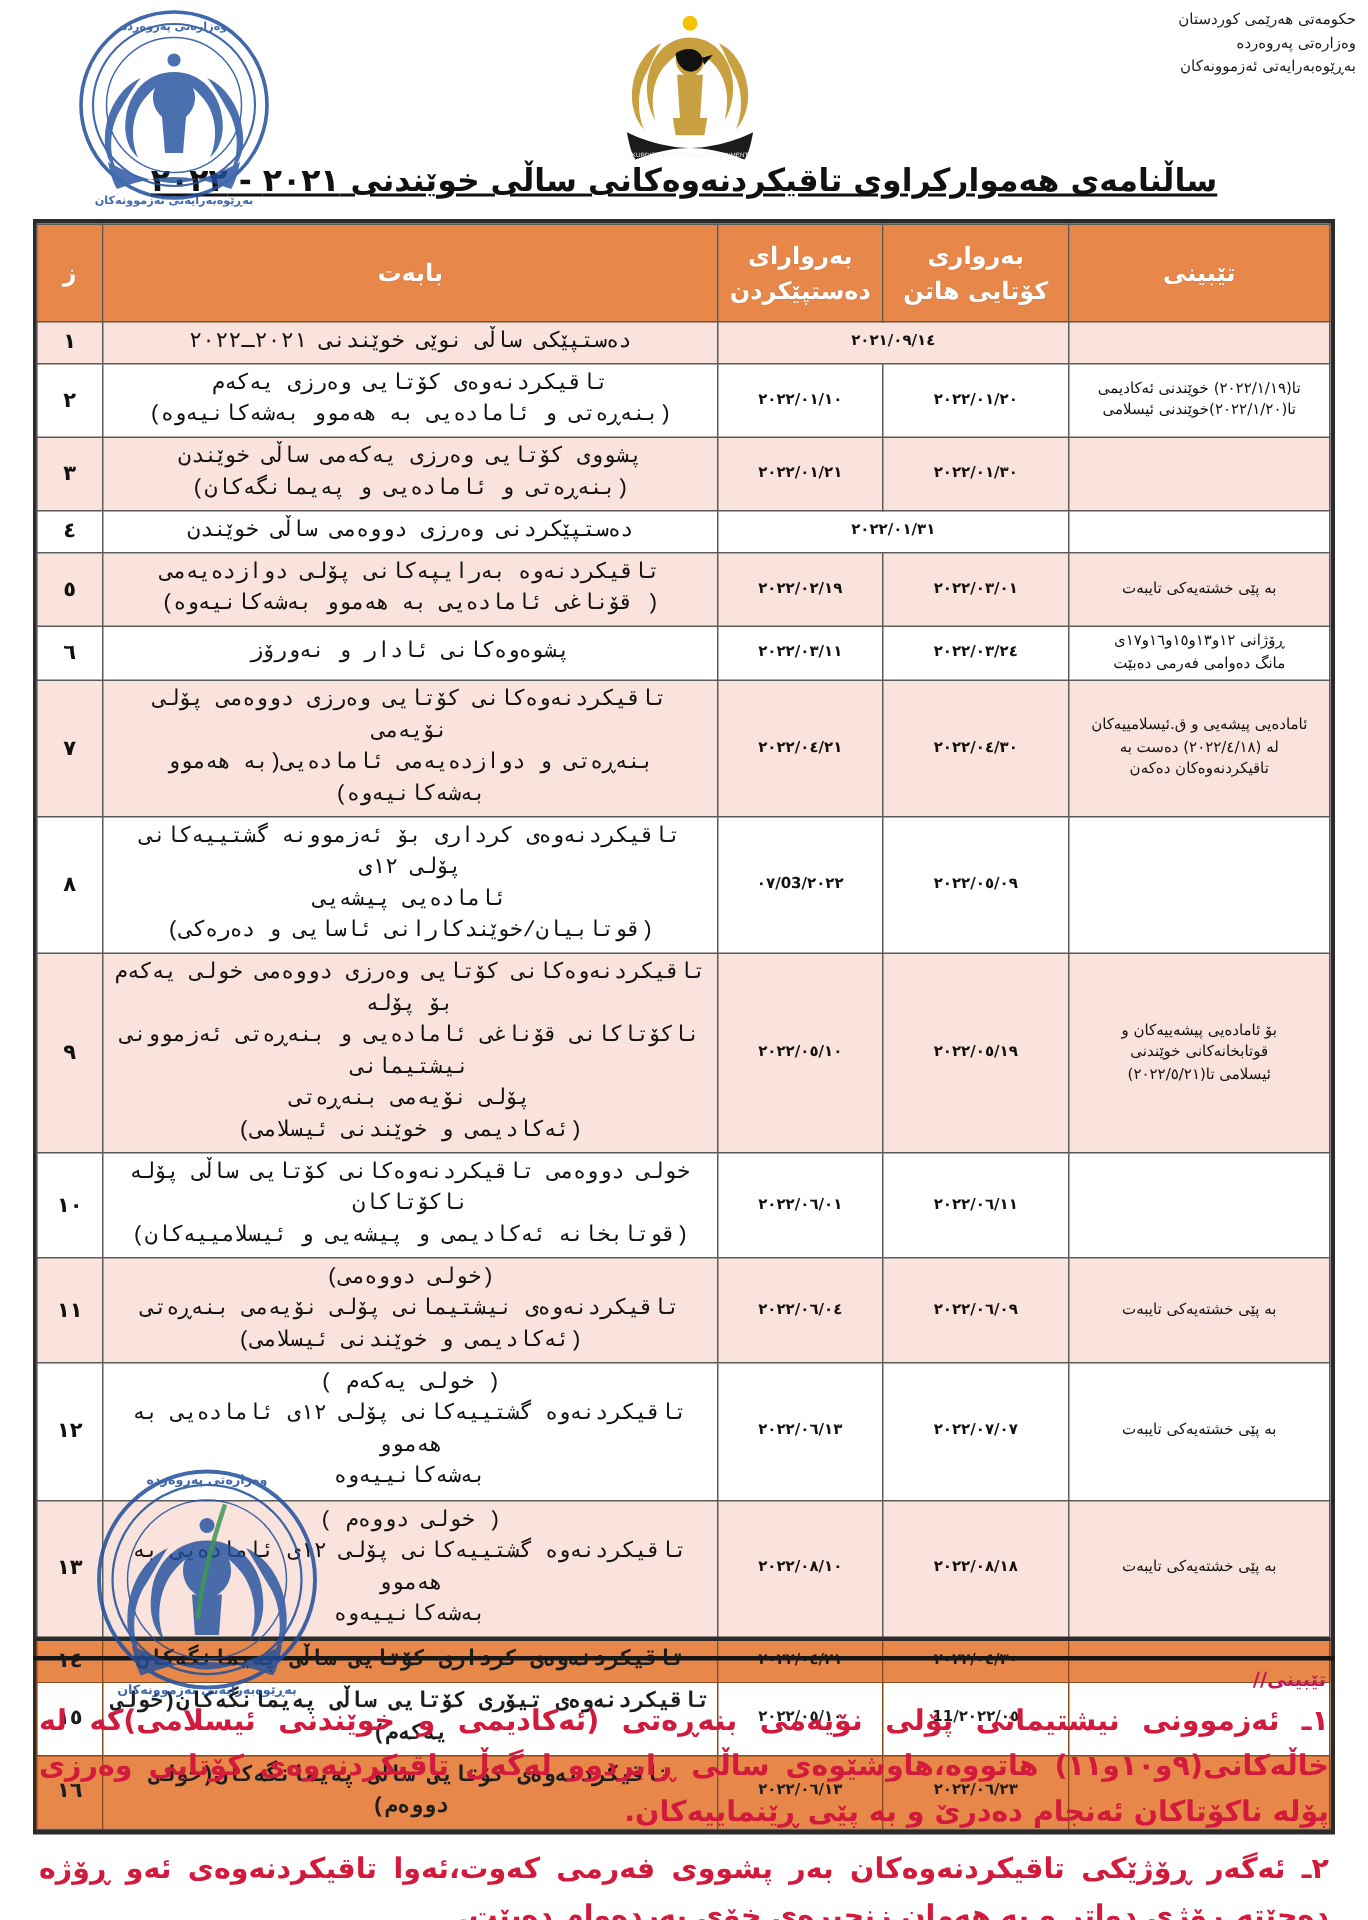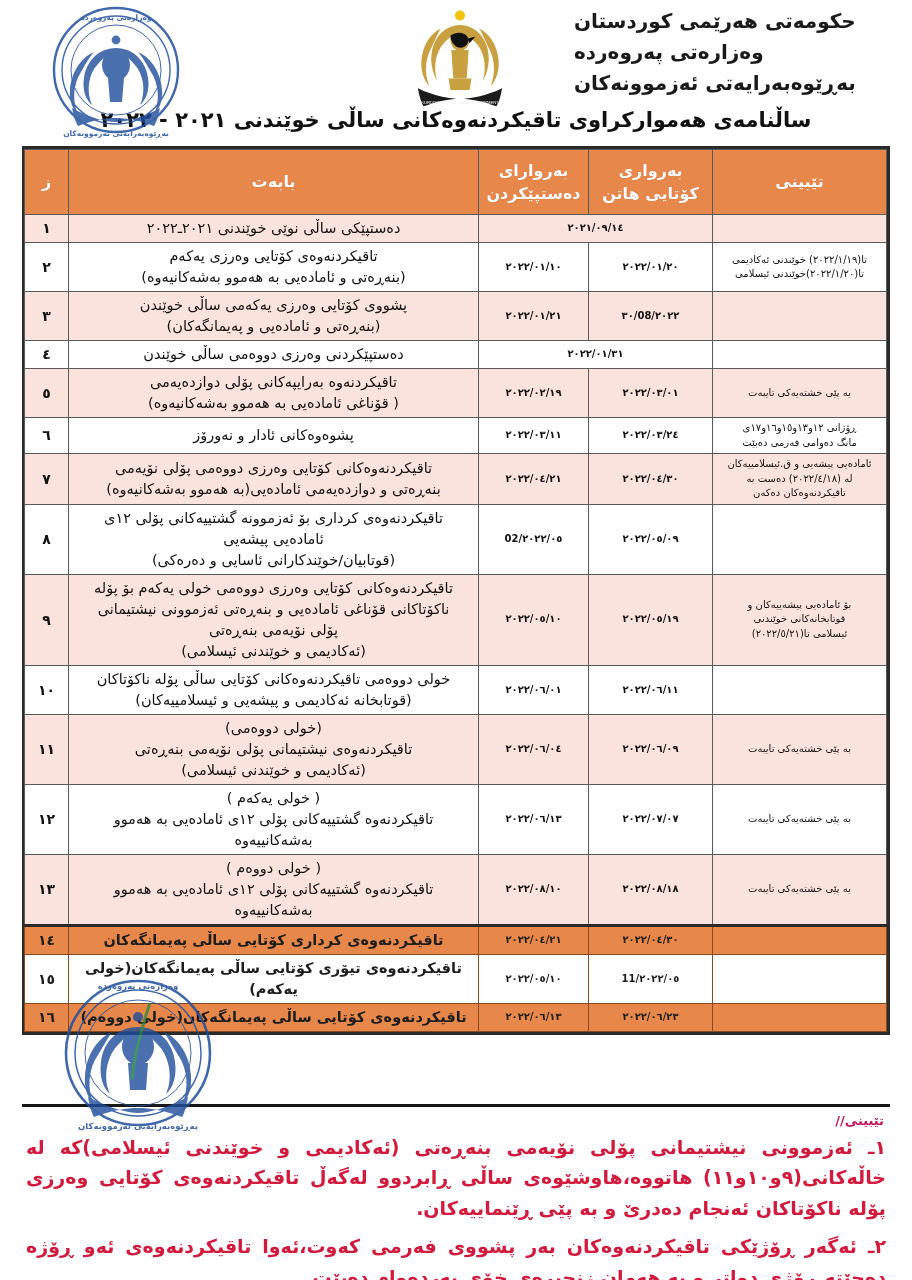--- a/index.html
+++ b/index.html
@@ -20,24 +20,24 @@
     position:relative;
     height:140px;
     display:flex;
     flex-direction:row-reverse;
     align-items:flex-start;
   }
   .hdr-text{
     position:absolute;
     top:6px;right:8px;
     width:330px;
-    text-align:left;
+    text-align:right;
     line-height:1.55;
-    font-size:20px;
-    font-weight:700;
+    font-size:10px;
+    font-weight:400;
     color:#1a1a1a;
   }
   .hdr-text div{white-space:nowrap;}
 
   .emblem{
     position:absolute;
     top:4px;
     right:404px;
     width:96px;height:110px;
   }
@@ -45,20 +45,21 @@
   .title{
     position:absolute;
     top:108px;
     left:0;right:0;
     text-align:center;
     font-size:21px;
     font-weight:700;
     letter-spacing:0px;
     color:#111;
     z-index:4;
+    text-decoration:underline;
   }
 
   
   .stamp{
     position:absolute;
     z-index:6;
     pointer-events:none;
     opacity:.85;
   }
   .stamp-tl{top:4px;right:694px;width:180px;height:140px;}
@@ -97,21 +98,21 @@
     text-shadow:0 0 1px rgba(0,0,0,.2);
   }
   col.c-note{width:174px;}
   col.c-end{width:124px;}
   col.c-start{width:110px;}
   col.c-subject{width:410px;}
   col.c-no{width:44px;}
 
   td.note{font-size:10px;line-height:1.35;}
   td.date{font-size:10px;font-weight:600;letter-spacing:.4px;white-space:nowrap;}
-  td.subject{font-size:14.5px;text-align:center;}
+  td.subject{font-size:14.5px;text-align:center;font-family:Liberation Mono, monospace;}
   td.no{font-size:14px;font-weight:600;}
 
   tr.shade > td{background:#FAE3DC;}
   tr.plain > td{background:#ffffff;}
   tr.hl > td{background:#E8874A;color:#1d1d1d;border-color:#8a4a1f;}
   tr.hl2 > td{background:#ffffff;color:#1d1d1d;border-color:#8a4a1f;}
 
   .bottom-block{border-top:3px solid #2b2b2b;}
   tr.hl > td, tr.hl2 > td{font-weight:600;}
 
@@ -227,21 +228,21 @@
           </tr>
           <tr class="plain">
             <td class="note">تا(٢٠٢٢/١/١٩) خوێندنی ئەکادیمی<br>تا(٢٠٢٢/١/٢٠)خوێندنی ئیسلامی</td>
             <td class="date">٢٠٢٢/٠١/٢٠</td>
             <td class="date">٢٠٢٢/٠١/١٠</td>
             <td class="subject">تاقیکردنەوەی کۆتایی وەرزی یەکەم<br>(بنەڕەتی و ئامادەیی بە هەموو بەشەکانیەوە)</td>
             <td class="no">٢</td>
           </tr>
           <tr class="shade">
             <td class="note"></td>
-            <td class="date">٢٠٢٢/08/٣٠</td>
+            <td class="date">٢٠٢٢/٠١/٣٠</td>
             <td class="date">٢٠٢٢/٠١/٢١</td>
             <td class="subject">پشووی کۆتایی وەرزی یەکەمی ساڵی خوێندن<br>(بنەڕەتی و ئامادەیی و پەیمانگەکان)</td>
             <td class="no">٣</td>
           </tr>
           <tr class="plain">
             <td class="note"></td>
             <td class="date" colspan="2">٢٠٢٢/٠١/٣١</td>
             <td class="subject">دەستپێکردنی وەرزی دووەمی ساڵی خوێندن</td>
             <td class="no">٤</td>
           </tr>
@@ -262,21 +263,21 @@
           <tr class="shade">
             <td class="note">ئامادەیی پیشەیی و ق.ئیسلامییەکان<br>لە (٢٠٢٢/٤/١٨) دەست بە<br>تاقیکردنەوەکان دەکەن</td>
             <td class="date">٢٠٢٢/٠٤/٣٠</td>
             <td class="date">٢٠٢٢/٠٤/٢١</td>
             <td class="subject">تاقیکردنەوەکانی کۆتایی وەرزی دووەمی پۆلی نۆیەمی<br>بنەڕەتی و دوازدەیەمی ئامادەیی(بە هەموو بەشەکانیەوە)</td>
             <td class="no">٧</td>
           </tr>
           <tr class="plain">
             <td class="note"></td>
             <td class="date">٢٠٢٢/٠٥/٠٩</td>
-            <td class="date">٢٠٢٢/٠٥/02</td>
+            <td class="date">٢٠٢٢/03/٠٧</td>
             <td class="subject">تاقیکردنەوەی کرداری بۆ ئەزموونە گشتییەکانی پۆلی ١٢ی<br>ئامادەیی پیشەیی<br>(قوتابیان/خوێندکارانی ئاسایی و دەرەکی)</td>
             <td class="no">٨</td>
           </tr>
           <tr class="shade">
             <td class="note">بۆ ئامادەیی پیشەییەکان و<br>قوتابخانەکانی خوێندنی<br>ئیسلامی تا(٢٠٢٢/٥/٢١)</td>
             <td class="date">٢٠٢٢/٠٥/١٩</td>
             <td class="date">٢٠٢٢/٠٥/١٠</td>
             <td class="subject">تاقیکردنەوەکانی کۆتایی وەرزی دووەمی خولی یەکەم بۆ پۆلە<br>ناکۆتاکانی قۆناغی ئامادەیی و بنەڕەتی ئەزموونی نیشتیمانی<br>پۆلی نۆیەمی بنەڕەتی<br>(ئەکادیمی و خوێندنی ئیسلامی)</td>
             <td class="no">٩</td>
           </tr>

